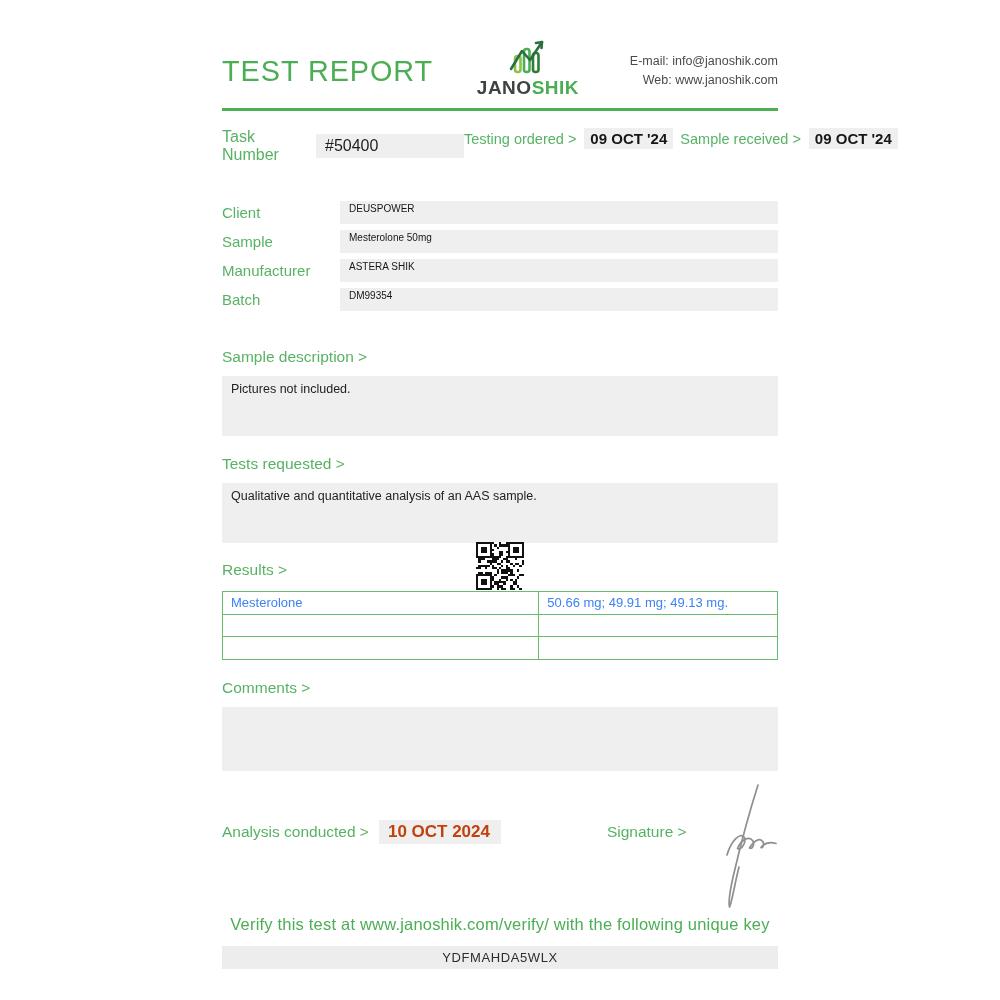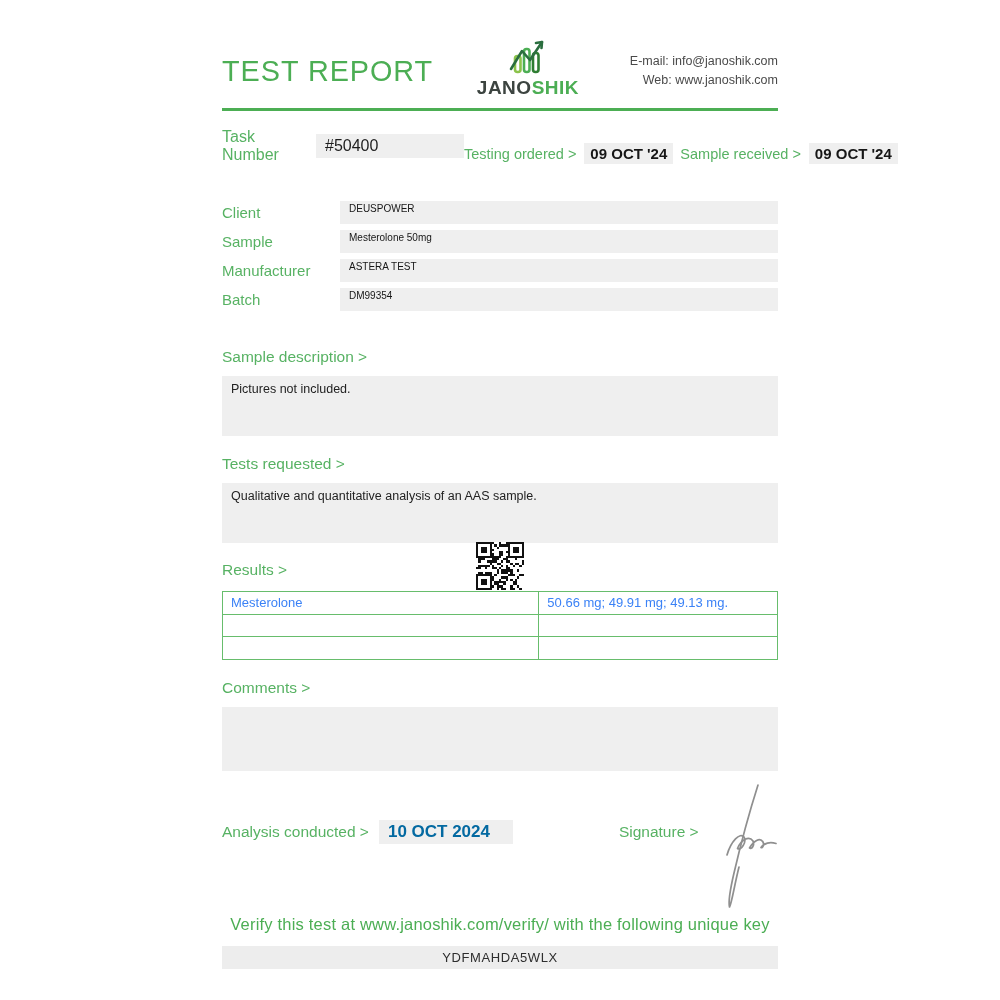--- a/index.html
+++ b/index.html
@@ -26,21 +26,21 @@
     white-space:nowrap;padding-top:16px;
   }
   .logo{margin-left:26px;width:120px;text-align:center;}
   .logo-icon{display:block;margin:0 auto;}
   .logo-text{font-size:19px;font-weight:bold;letter-spacing:0.5px;color:#3c4440;margin-top:1px;}
   .logo-text .shik{color:var(--green);}
   .contact{margin-left:auto;text-align:right;font-size:12.5px;color:#4a4a4a;line-height:1.5;padding-top:14px;}
   .divider{margin-top:9px;height:3px;background:var(--green);}
 
   
-  .meta{margin-top:17px;display:flex;justify-content:space-between;align-items:flex-end;}
+  .meta{margin-top:17px;display:flex;justify-content:space-between;align-items:flex-start;}
   .meta-left{display:flex;align-items:center;}
   .meta-task-label{color:var(--label-green);font-size:16px;}
   .meta-task-field{margin-left:14px;width:171px;background:var(--field-bg);padding:3px 9px;font-size:16px;color:var(--text-dark);}
   .meta-right{display:flex;flex-direction:row;gap:7px;}
   .meta-date-row{display:flex;align-items:center;justify-content:flex-end;}
   .meta-date-label{color:var(--label-green);font-size:14.5px;white-space:nowrap;}
   .meta-date-field{margin-left:8px;width:89px;background:var(--field-bg);padding:2px 6px;font-size:15px;font-weight:bold;color:#161616;white-space:nowrap;}
 
   
   .info{margin-top:37px;display:flex;flex-direction:column;gap:6px;}
@@ -64,21 +64,21 @@
     padding:1px 8px;font-size:13px;color:#3b82f6;vertical-align:middle;
     background:#fff;
   }
   .results-table td.col-analyte{width:57%;}
 
   .comments-box{min-height:64px;}
 
   
   .analysis-row{margin-top:48px;display:flex;align-items:center;position:relative;height:26px;}
   .analysis-label{color:var(--label-green);font-size:15.5px;white-space:nowrap;}
-  .analysis-field{margin-left:10px;width:134px;background:var(--field-bg);padding:2px 9px;font-size:17px;font-weight:bold;color:#0369a1;white-space:nowrap;}
+  .analysis-field{margin-left:10px;width:122px;background:var(--field-bg);padding:2px 9px;font-size:17px;font-weight:bold;color:#c2410c;white-space:nowrap;}
   .signature-label{margin-left:106px;color:var(--label-green);font-size:15.5px;white-space:nowrap;}
   .signature{position:absolute;left:474px;top:-38px;}
 
   
   .verify-text{margin-top:70px;text-align:center;color:var(--green);font-size:16.5px;letter-spacing:0.2px;}
   .key-bar{margin-top:12px;background:#ededed;height:23px;display:flex;align-items:center;justify-content:center;font-size:13px;letter-spacing:0.6px;color:#2e2e2e;}
 </style>
 </head>
 <body>
 
@@ -127,21 +127,21 @@
       <div class="info-row">
         <span class="info-label">Client</span>
         <span class="info-value">DEUSPOWER</span>
       </div>
       <div class="info-row">
         <span class="info-label">Sample</span>
         <span class="info-value">Mesterolone 50mg</span>
       </div>
       <div class="info-row">
         <span class="info-label">Manufacturer</span>
-        <span class="info-value">ASTERA TEST</span>
+        <span class="info-value">ASTERA SHIK</span>
       </div>
       <div class="info-row">
         <span class="info-label">Batch</span>
         <span class="info-value">DM99354</span>
       </div>
     </div>
 
     <div class="section-heading mt-lg">Sample description &gt;</div>
     <div class="box">Pictures not included.</div>
 

